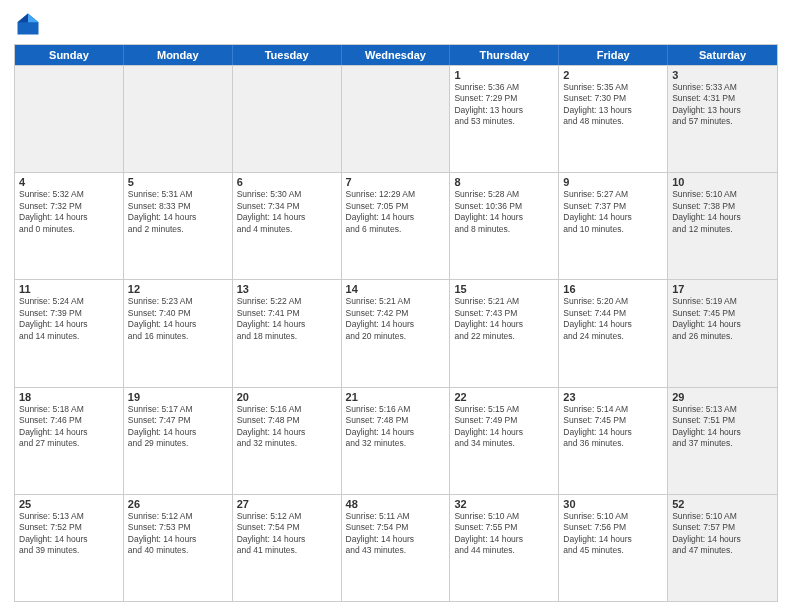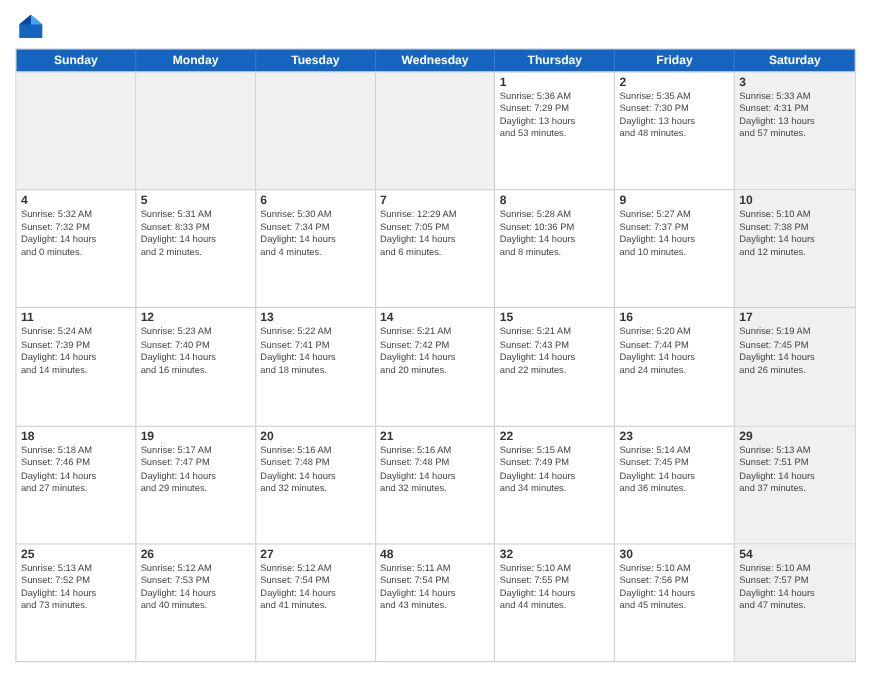--- a/index.html
+++ b/index.html
@@ -327,21 +327,21 @@
             <div class="cell-line">Daylight: 14 hours</div>
             <div class="cell-line">and 37 minutes.</div>
           </div>
         </div>
         <div class="cal-row">
           <div class="cal-cell">
             <div class="day-num">25</div>
             <div class="cell-line">Sunrise: 5:13 AM</div>
             <div class="cell-line">Sunset: 7:52 PM</div>
             <div class="cell-line">Daylight: 14 hours</div>
-            <div class="cell-line">and 73 minutes.</div>
+            <div class="cell-line">and 39 minutes.</div>
           </div>
           <div class="cal-cell">
             <div class="day-num">26</div>
             <div class="cell-line">Sunrise: 5:12 AM</div>
             <div class="cell-line">Sunset: 7:53 PM</div>
             <div class="cell-line">Daylight: 14 hours</div>
             <div class="cell-line">and 40 minutes.</div>
           </div>
           <div class="cal-cell">
             <div class="day-num">27</div>
@@ -365,21 +365,21 @@
             <div class="cell-line">and 44 minutes.</div>
           </div>
           <div class="cal-cell">
             <div class="day-num">30</div>
             <div class="cell-line">Sunrise: 5:10 AM</div>
             <div class="cell-line">Sunset: 7:56 PM</div>
             <div class="cell-line">Daylight: 14 hours</div>
             <div class="cell-line">and 45 minutes.</div>
           </div>
           <div class="cal-cell shaded">
-            <div class="day-num">54</div>
+            <div class="day-num">52</div>
             <div class="cell-line">Sunrise: 5:10 AM</div>
             <div class="cell-line">Sunset: 7:57 PM</div>
             <div class="cell-line">Daylight: 14 hours</div>
             <div class="cell-line">and 47 minutes.</div>
           </div>
         </div>
       </div>
   </div>
 </div>
 

